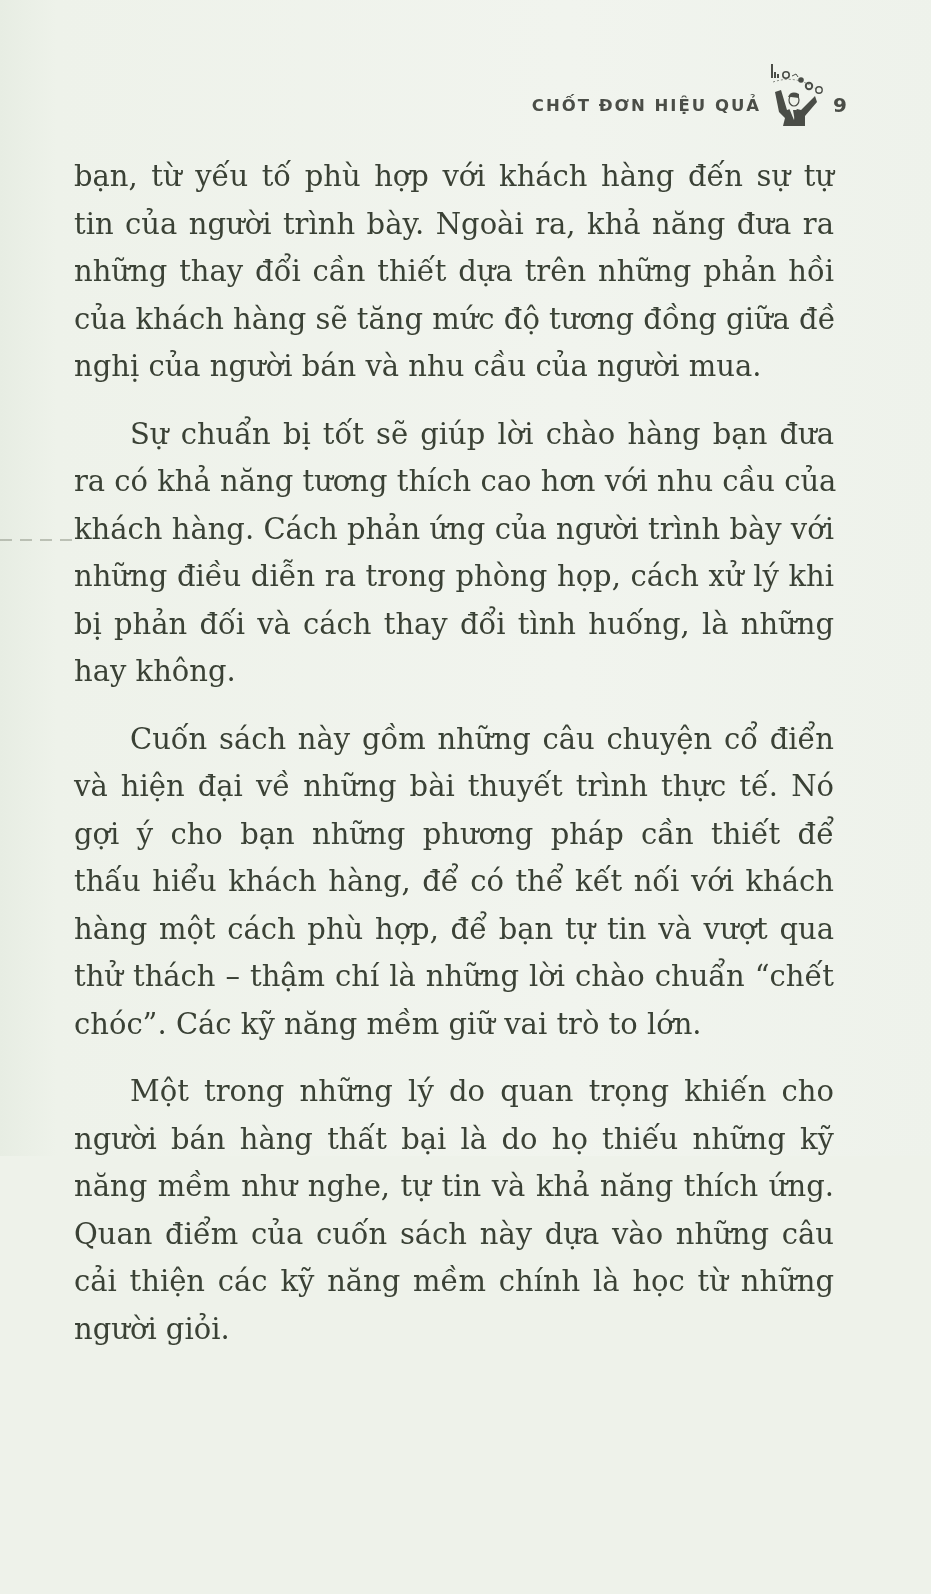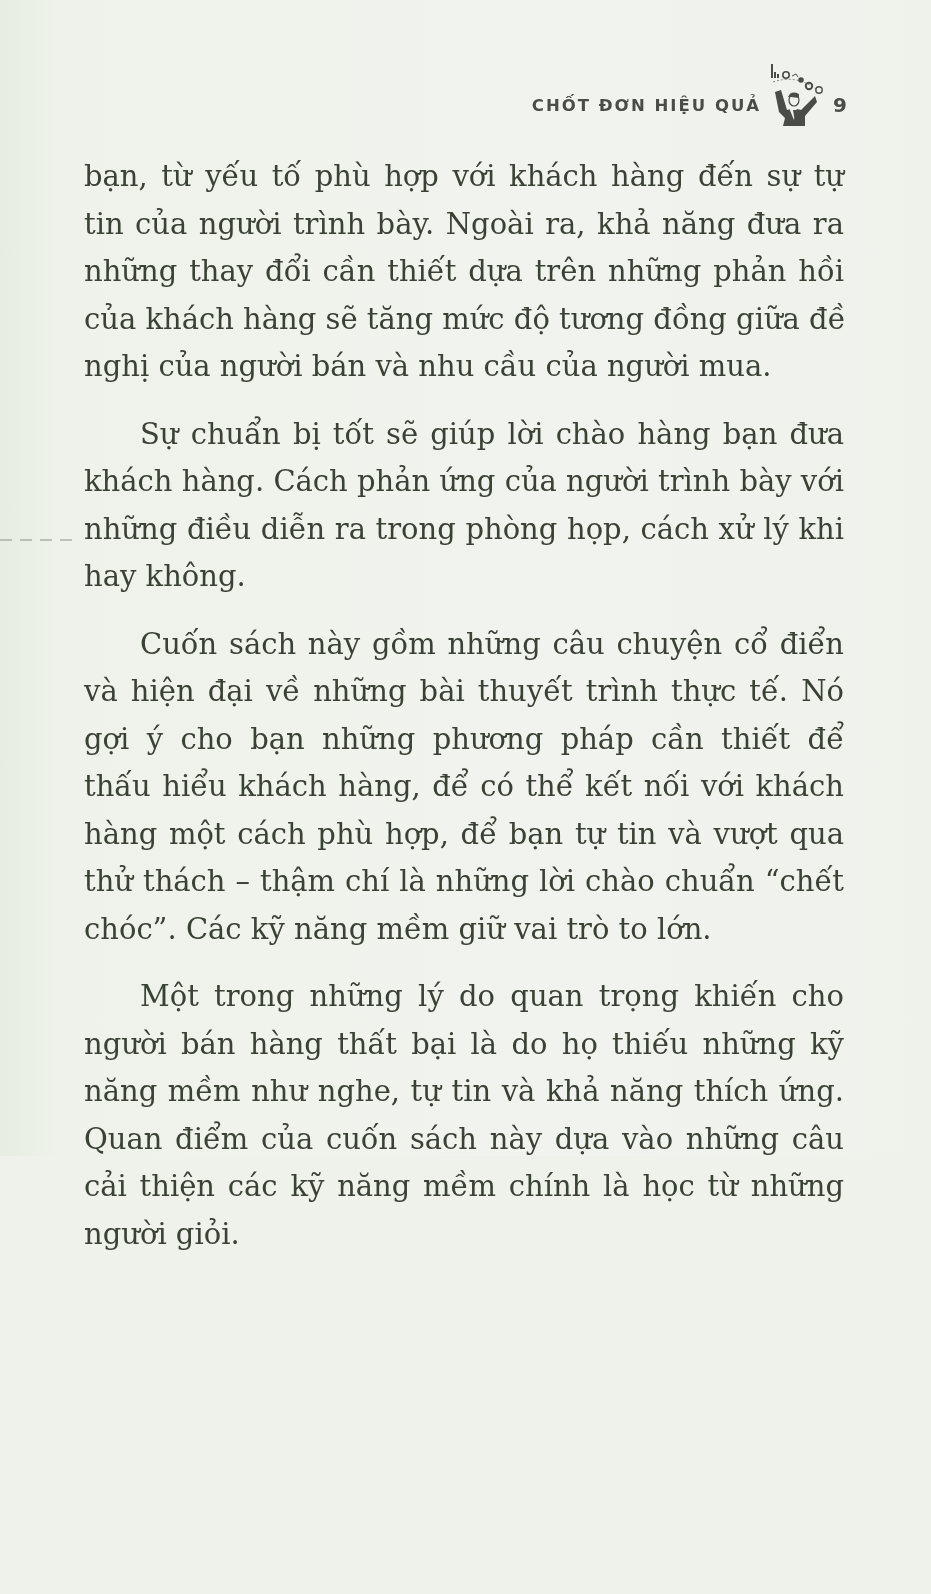--- a/index.html
+++ b/index.html
@@ -25,21 +25,21 @@
       font-size: 16.5px;
     }
     .running-head .title { margin-right: 6px; }
     .illus {
       width: 58px; height: 66px; position: relative; top: -12px; margin-right: 8px;
     }
     .page-num {
       font-size: 20px; font-weight: bold; letter-spacing: 0;
     }
     .body-text {
-      position: absolute; left: 84px; top: 153px; width: 760px;
+      position: absolute; left: 74px; top: 153px; width: 760px;
       font-size: 29px;
       line-height: 47.5px;
       text-align: justify;
       color: #3a4135;
     }
     .para { margin: 0 0 20px 0; }
     .para .line { display: block; white-space: nowrap; text-align-last: justify; }
     .para .line.last { text-align-last: left; }
     .indent { padding-left: 56px; }
     .scan-mark {
@@ -83,22 +83,24 @@
   <div class="body-text">
     <p class="para">
       <span class="line">bạn, từ yếu tố phù hợp với khách hàng đến sự tự</span>
       <span class="line">tin của người trình bày. Ngoài ra, khả năng đưa ra</span>
       <span class="line">những thay đổi cần thiết dựa trên những phản hồi</span>
       <span class="line">của khách hàng sẽ tăng mức độ tương đồng giữa đề</span>
       <span class="line last">nghị của người bán và nhu cầu của người mua.</span>
     </p>
     <p class="para">
       <span class="line indent">Sự chuẩn bị tốt sẽ giúp lời chào hàng bạn đưa</span>
+      <span class="line">ra có khả năng tương thích cao hơn với nhu cầu của</span>
       <span class="line">khách hàng. Cách phản ứng của người trình bày với</span>
       <span class="line">những điều diễn ra trong phòng họp, cách xử lý khi</span>
+      <span class="line">bị phản đối và cách thay đổi tình huống, là những</span>
       <span class="line last">hay không.</span>
     </p>
     <p class="para">
       <span class="line indent">Cuốn sách này gồm những câu chuyện cổ điển</span>
       <span class="line">và hiện đại về những bài thuyết trình thực tế. Nó</span>
       <span class="line">gợi ý cho bạn những phương pháp cần thiết để</span>
       <span class="line">thấu hiểu khách hàng, để có thể kết nối với khách</span>
       <span class="line">hàng một cách phù hợp, để bạn tự tin và vượt qua</span>
       <span class="line">thử thách – thậm chí là những lời chào chuẩn “chết</span>
       <span class="line last">chóc”. Các kỹ năng mềm giữ vai trò to lớn.</span>

